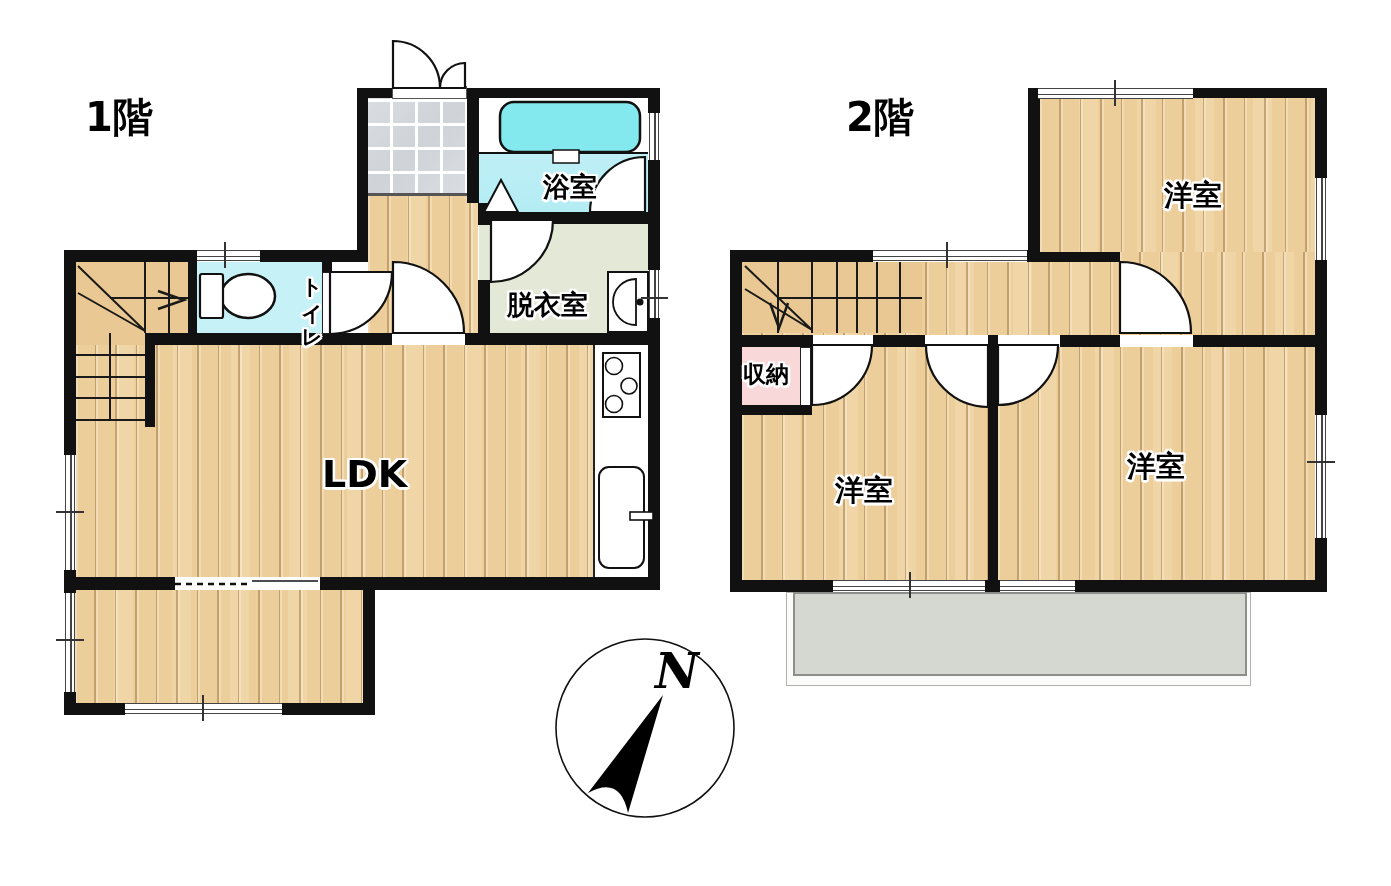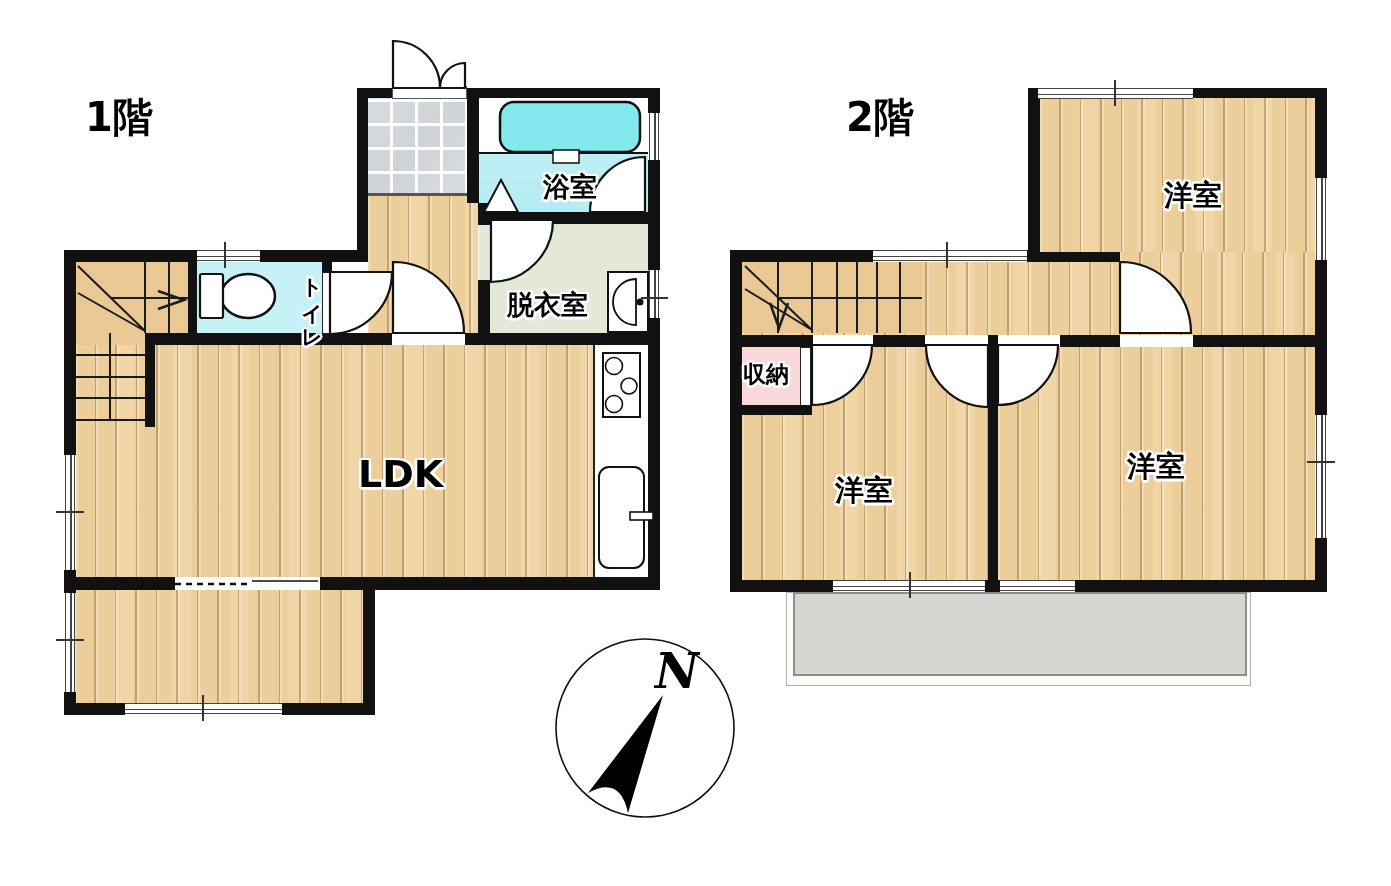--- a/index.html
+++ b/index.html
@@ -212,21 +212,21 @@
 
     <g>
       <circle cx="645" cy="728" r="89" fill="#fff" stroke="#111" stroke-width="1.6"></circle>
       <path d="M663,695 L588,793 Q620,775 628,813 Z" fill="#000"></path>
     </g>
   </svg>
 
   <div class="flbl" style="left:85px;top:90px;">1階</div>
   <div class="flbl" style="left:846px;top:90px;">2階</div>
 
-  <div class="lbl" style="left:322px;top:452px;font-size:38px;margin-left:36px;">LDK</div>
+  <div class="lbl" style="left:322px;top:452px;font-size:38px;">LDK</div>
   <div class="lbl" style="left:543px;top:169px;font-size:27px;">浴室</div>
   <div class="lbl" style="left:507px;top:287px;font-size:27px;">脱衣室</div>
   <div class="lbl vert" style="left:298px;top:263px;font-size:21px;">トイレ</div>
 
   <div class="lbl" style="left:1164px;top:176px;font-size:29px;">洋室</div>
   <div class="lbl" style="left:835px;top:471px;font-size:29px;">洋室</div>
   <div class="lbl" style="left:1127px;top:447px;font-size:29px;">洋室</div>
   <div class="lbl" style="left:743px;top:359px;font-size:23px;">収納</div>
 
   <div class="lbl" style="left:655px;top:643px;font-size:48px;font-family:'DejaVu Serif','Liberation Serif',serif;font-style:italic;font-weight:600;text-shadow:none;">N</div>

